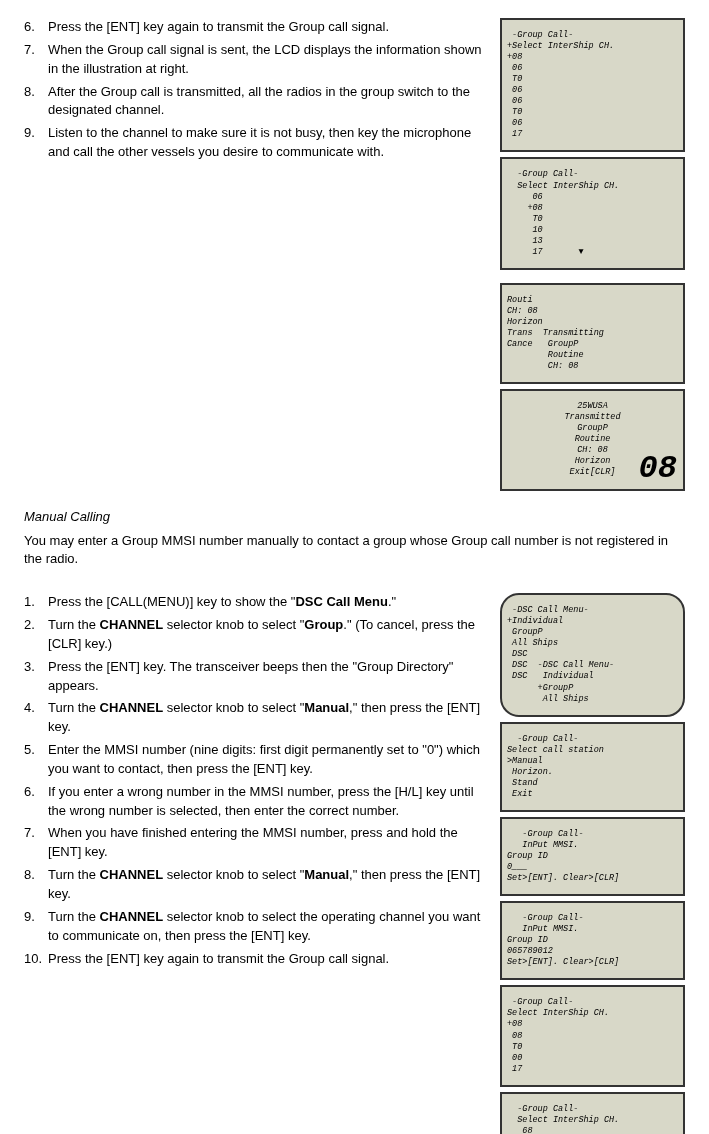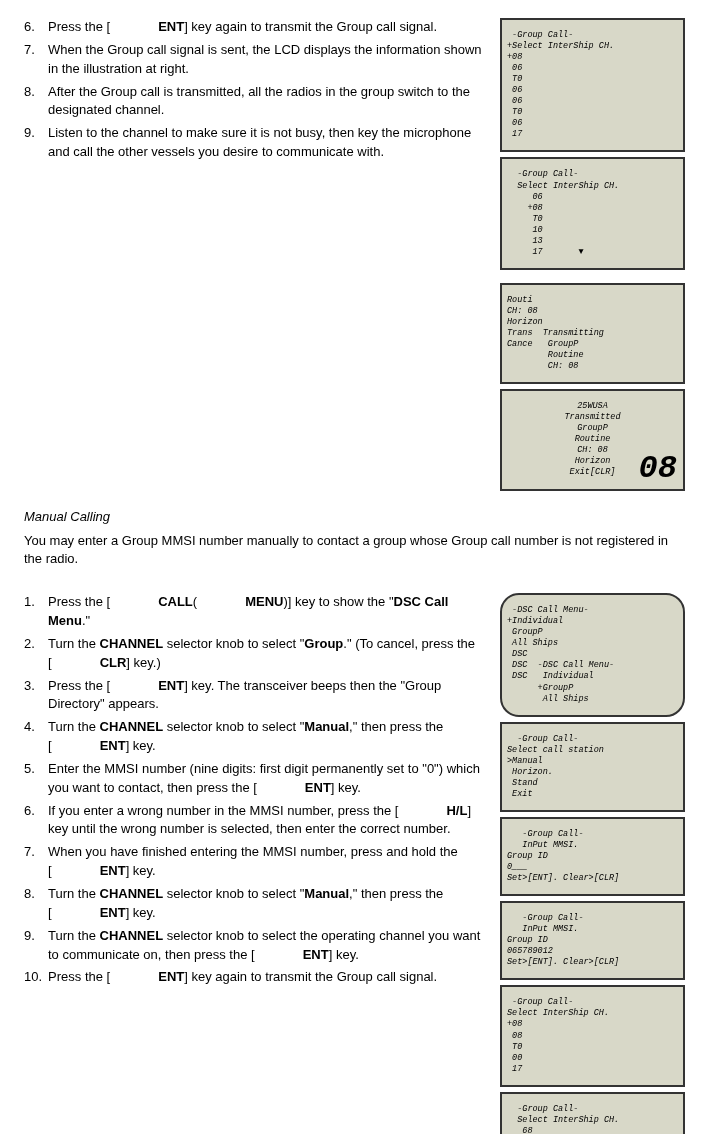--- a/index.html
+++ b/index.html
@@ -101,22 +101,21 @@
     .footer-logo {
       font-family: 'Arial Black', Arial, sans-serif;
       font-weight: 900;
       font-size: 16px;
       letter-spacing: 2px;
       text-decoration: underline;
     }
 
     kbd {
       font-family: Arial, sans-serif;
-      font-weight: bold;
-      padding-left: 48px;
+      font-weight: normal;
     }
 
     .bold { font-weight: bold; }
 
     
     .top-section {
       display: flex;
       gap: 10px;
       margin-bottom: 8px;
     }

